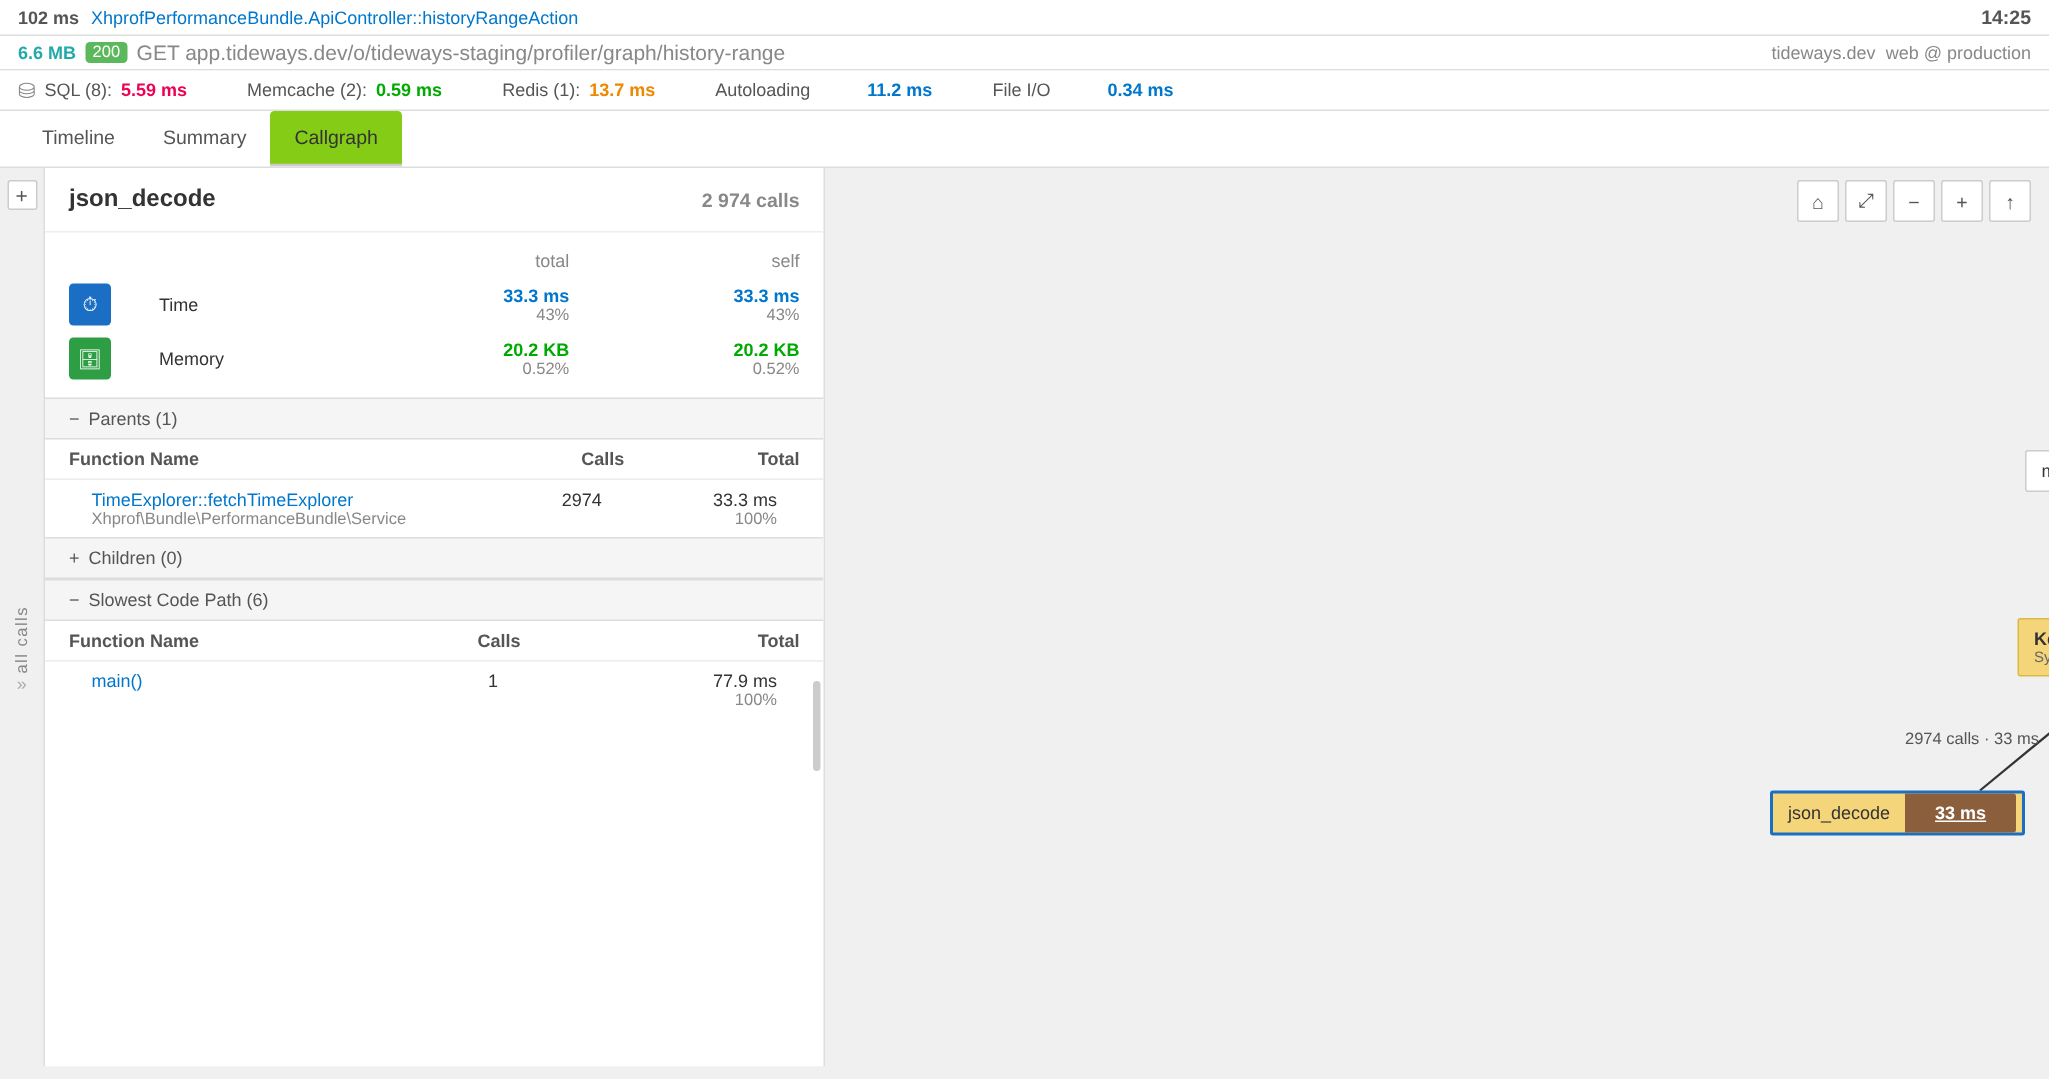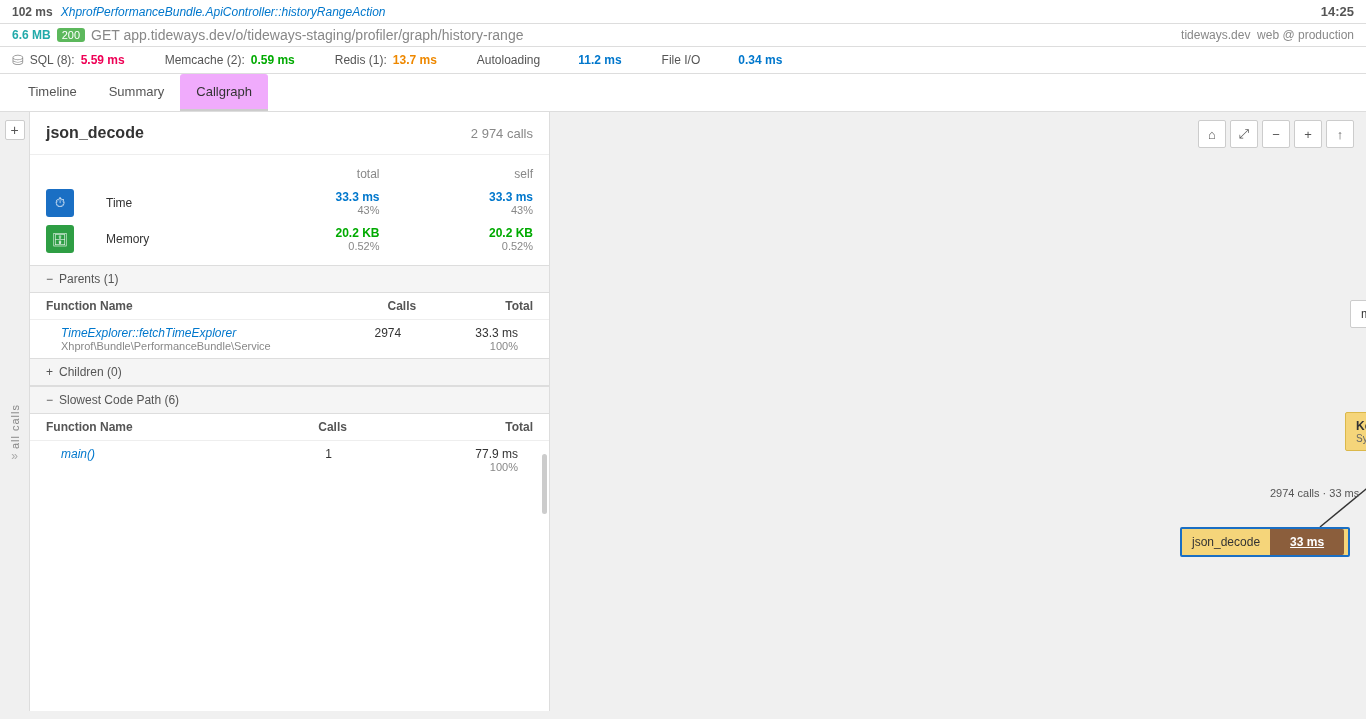--- a/index.html
+++ b/index.html
@@ -2,21 +2,21 @@
 <html><head>
   <meta charset="utf-8">
   <style>
     * { box-sizing: border-box; margin: 0; padding: 0; }
     body { font-family: -apple-system, BlinkMacSystemFont, 'Segoe UI', Arial, sans-serif; font-size: 13px; background: #f0f0f0; color: #333; }
 
     
     .top-bar { background: #fff; border-bottom: 1px solid #ddd; padding: 4px 12px; display: flex; align-items: center; justify-content: space-between; }
     .top-bar-left { display: flex; align-items: center; gap: 8px; text-align: right; }
     .ms-badge { color: #555; font-size: 12px; font-weight: 600; }
-    .func-link { color: #0077cc; font-size: 12px; text-decoration: none; cursor: pointer; font-style: italic; }
+    .func-link { color: #0077cc; font-size: 12px; text-decoration: none; cursor: pointer; }
     .top-bar-right { color: #555; font-size: 13px; font-weight: 600; }
 
     
     .second-bar { background: #fff; border-bottom: 1px solid #ddd; padding: 3px 12px; display: flex; align-items: center; gap: 6px; }
     .size-badge { color: #2aa; font-size: 12px; font-weight: 600; }
     .status-200 { background: #5cb85c; color: #fff; font-size: 11px; padding: 1px 5px; border-radius: 3px; }
     .get-url { color: #888; font-size: 14px; }
 
     
     .stats-bar { background: #fff; border-bottom: 1px solid #ddd; padding: 5px 12px; display: flex; align-items: center; gap: 40px; }
@@ -25,40 +25,40 @@
     .stat-label { color: #555; font-size: 12px; }
     .stat-val-red { color: #e05; font-weight: 600; font-size: 12px; }
     .stat-val-green { color: #0a0; font-weight: 600; font-size: 12px; }
     .stat-val-orange { color: #e80; font-weight: 600; font-size: 12px; }
     .stat-val-blue { color: #07c; font-weight: 600; font-size: 12px; margin-left: 32px; }
 
     
     .nav-bar { background: #fff; border-bottom: 1px solid #ddd; display: flex; align-items: center; justify-content: space-between; padding: 0 12px; gap: 16px; }
     .nav-tabs { display: flex; }
     .nav-tab { padding: 10px 16px; cursor: pointer; border-bottom: 2px solid transparent; color: #555; font-size: 13px; }
-    .nav-tab.active { border-bottom: 2px solid #ccc; background: #f0abfc; color: #333; border-radius: 3px 3px 0 0; }
+    .nav-tab.active { border-bottom: 2px solid #ccc; background: #84cc16; color: #333; border-radius: 3px 3px 0 0; }
     .nav-right { display: flex; align-items: center; gap: 12px; }
     .compare-btn { color: #555; font-size: 13px; cursor: pointer; background: none; border: none; }
     .trigger-btn { border: 1px solid #ccc; background: #fff; padding: 5px 12px; border-radius: 3px; cursor: pointer; font-size: 12px; }
     .tracepoint-btn { background: #f90; border: none; padding: 5px 14px; border-radius: 3px; cursor: pointer; font-size: 12px; color: #fff; font-weight: 600; display: flex; align-items: center; gap: 6px; }
 
     
     .main-content { display: flex; height: calc(719px - 120px); }
 
     
     .sidebar-toggle { width: 30px; background: #f0f0f0; border-right: 1px solid #ddd; display: flex; flex-direction: column; align-items: center; padding: 8px 0; gap: 4px; cursor: pointer; }
     .sidebar-toggle .plus-btn { width: 20px; height: 20px; border: 1px solid #ccc; background: #fff; display: flex; align-items: center; justify-content: center; cursor: pointer; font-size: 14px; color: #555; border-radius: 2px; }
     .all-calls-label { writing-mode: vertical-lr; transform: rotate(180deg); font-size: 11px; color: #888; margin-top: 20px; letter-spacing: 1px; }
     .chevrons { color: #aaa; font-size: 12px; cursor: pointer; }
 
     
     .detail-panel { width: 520px; background: #fff; border-right: 1px solid #ddd; overflow-y: auto; flex-shrink: 0; }
     .detail-panel .func-header { padding: 12px 16px; display: flex; justify-content: space-between; align-items: center; border-bottom: 1px solid #eee; }
     .func-name { font-size: 16px; font-weight: 600; color: #333; }
-    .calls-count { font-size: 13px; color: #07c; }
+    .calls-count { font-size: 13px; color: #07c; font-weight: bold; }
     .calls-count span { color: #888; }
 
     .stats-table { width: 100%; border-collapse: collapse; margin: 8px 0; }
     .stats-table th { text-align: right; padding: 4px 16px; color: #888; font-size: 12px; font-weight: normal; }
     .stats-table td { padding: 4px 16px; font-size: 12px; }
     .stats-table td:first-child { width: 40px; }
     .stats-table td.right { text-align: right; }
 
     .icon-time { background: #1a6fc4; color: #fff; width: 28px; height: 28px; border-radius: 3px; display: flex; align-items: center; justify-content: center; font-size: 13px; }
     .icon-mem { background: #2e9e44; color: #fff; width: 28px; height: 28px; border-radius: 3px; display: flex; align-items: center; justify-content: center; font-size: 13px; }

